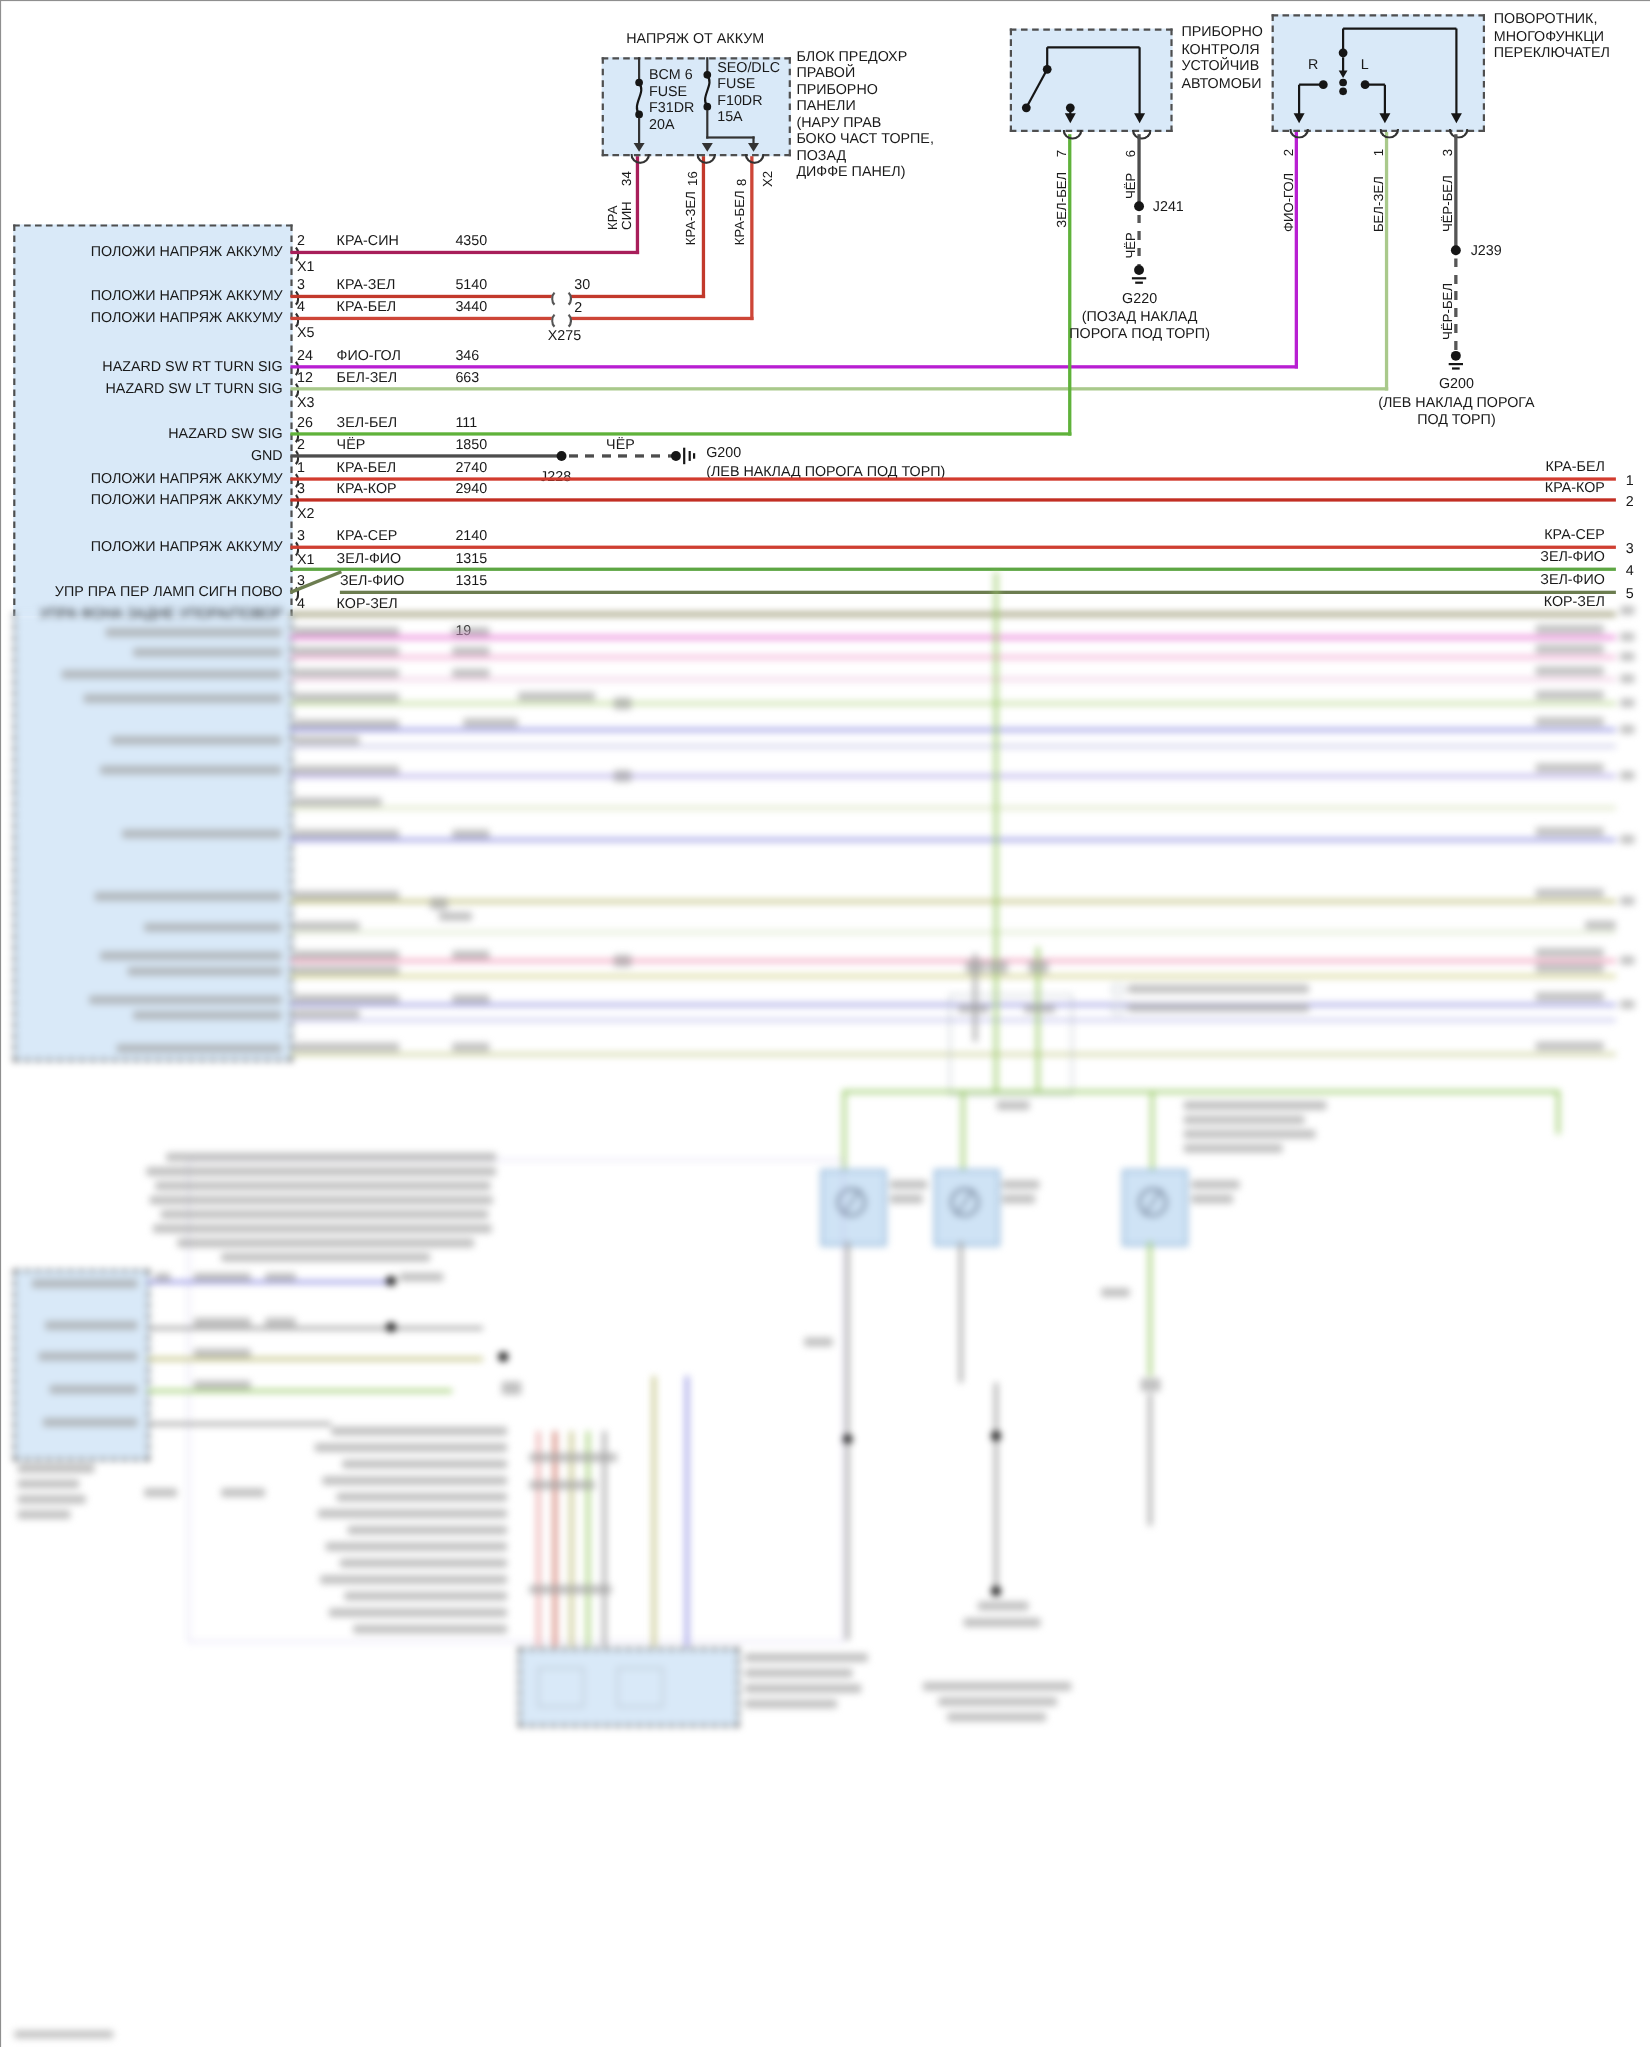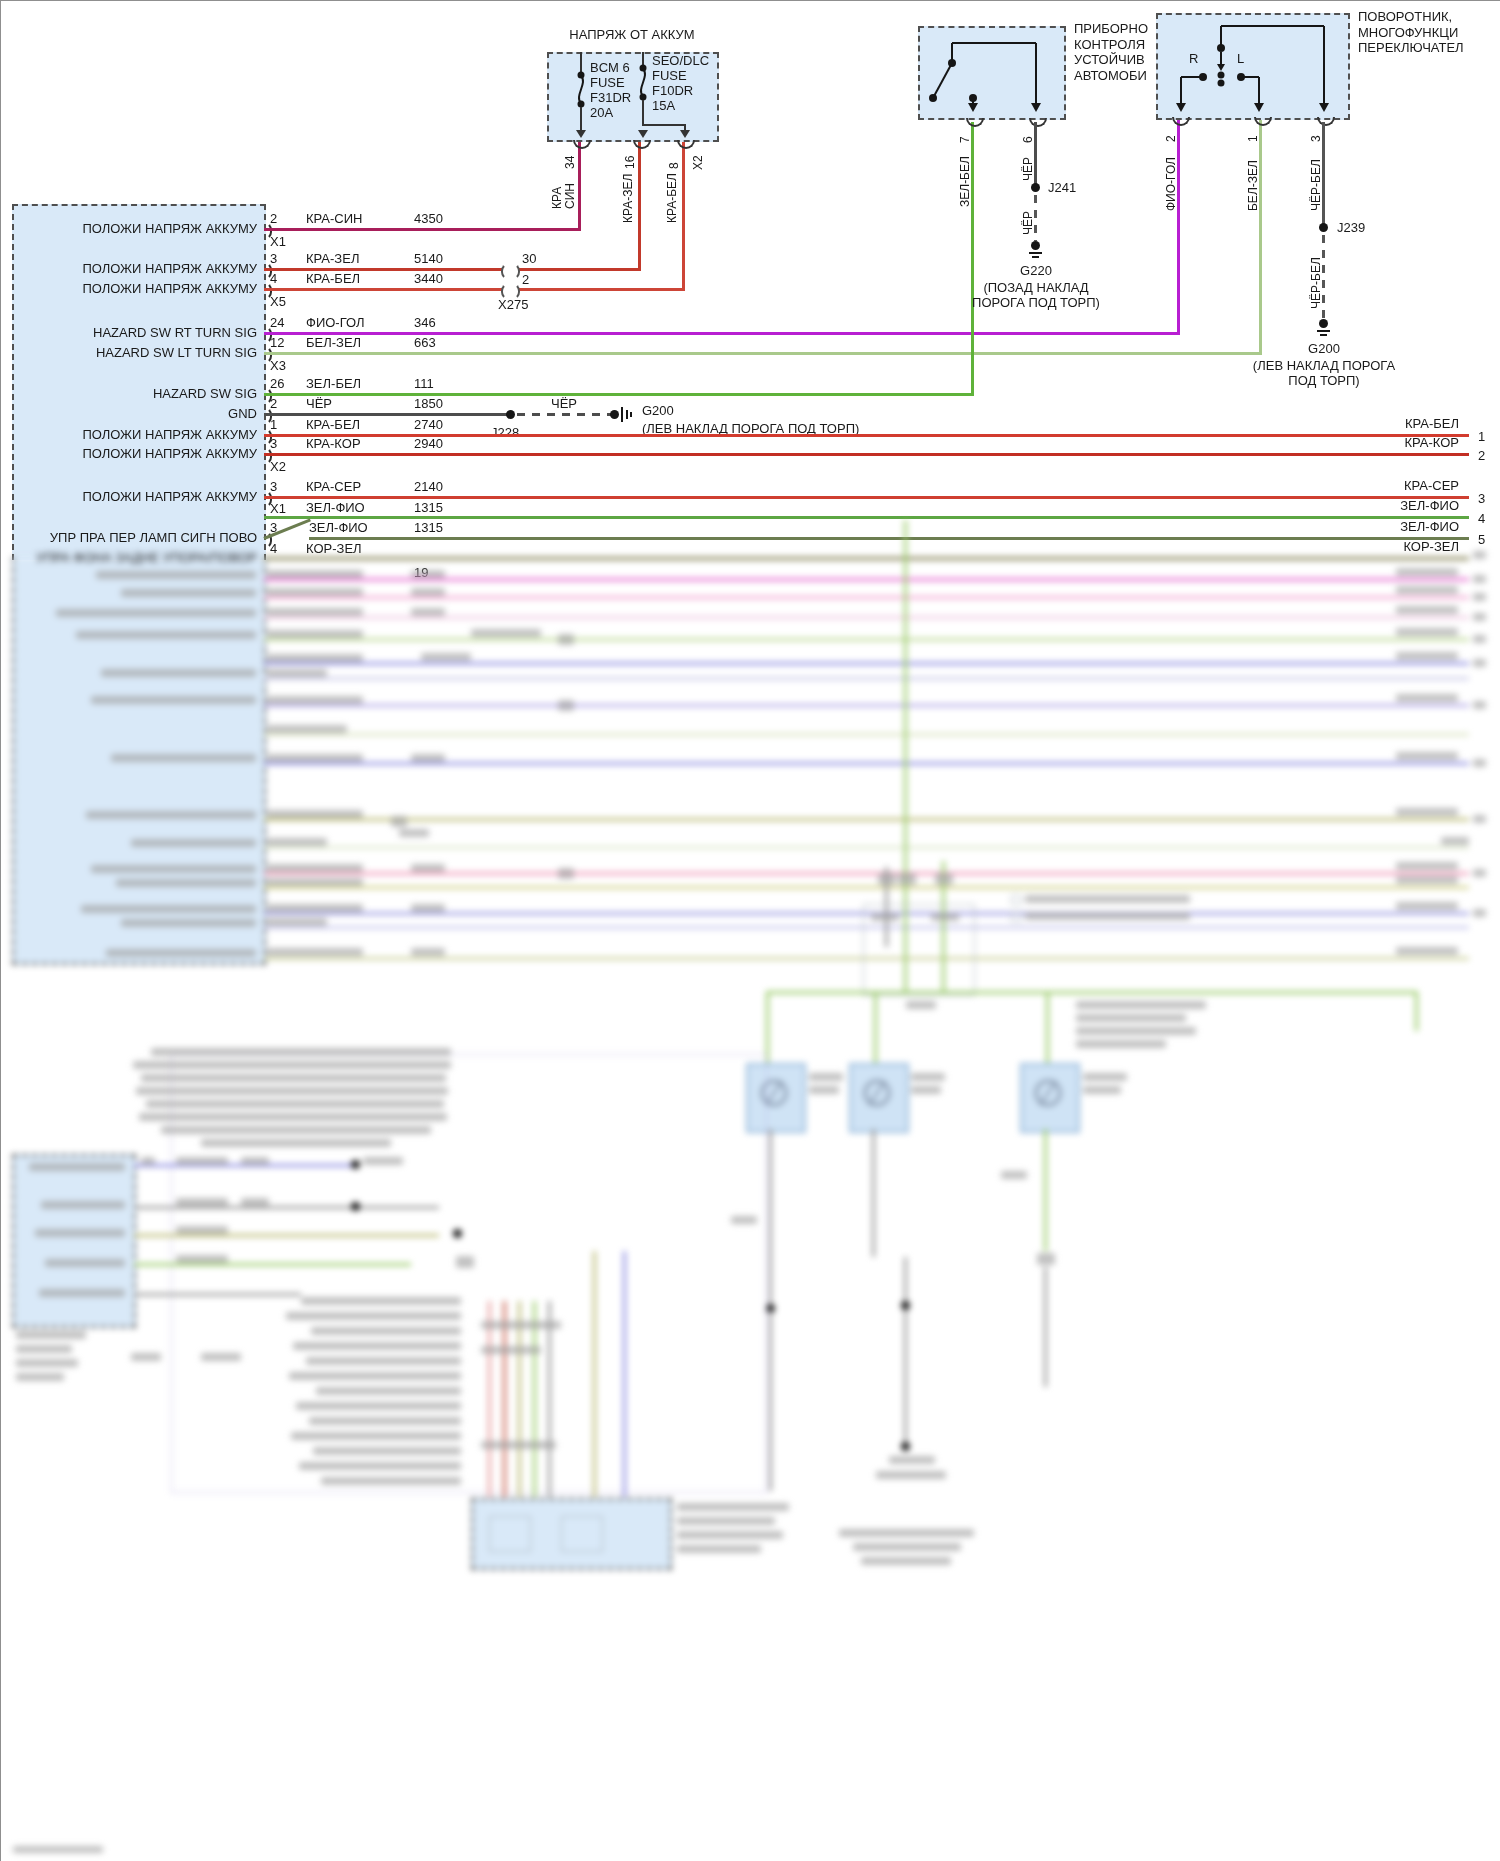--- a/index.html
+++ b/index.html
@@ -218,20 +218,28 @@
 
   <div class="abs vt" style="left:562px;top:144px;height:24px;">34</div>
   <div class="abs vt" style="left:622px;top:144px;height:24px;">16</div>
   <div class="abs vt" style="left:666px;top:144px;height:24px;">8</div>
   <div class="abs vt" style="left:690px;top:141px;height:28px;">X2</div>
   <div class="abs vt" style="left:549px;top:162px;height:46px;">КРА</div>
   <div class="abs vt" style="left:562px;top:162px;height:46px;">СИН</div>
   <div class="abs vt" style="left:620px;top:160px;height:62px;">КРА-ЗЕЛ</div>
   <div class="abs vt" style="left:664px;top:160px;height:62px;">КРА-БЕЛ</div>
 
+  <div class="abs lbl pre" style="left:723px;top:42px;line-height:15px;">БЛОК ПРЕДОХР
+ПРАВОЙ
+ПРИБОРНО
+ПАНЕЛИ
+(НАРУ ПРАВ
+БОКО ЧАСТ ТОРПЕ,
+ПОЗАД
+ДИФФЕ ПАНЕЛ)</div>
 
   <div class="abs panel" style="left:917px;top:25px;width:144px;height:90px;"></div>
   <div class="abs lbl pre" style="left:1073px;top:20px;line-height:15.5px;">ПРИБОРНО
 КОНТРОЛЯ
 УСТОЙЧИВ
 АВТОМОБИ</div>
   <svg class="abs" style="left:917px;top:25px;" width="144" height="90">
     <line x1="34" y1="37" x2="34" y2="17" stroke="#161616" stroke-width="2"></line>
     <line x1="34" y1="17" x2="118" y2="17" stroke="#161616" stroke-width="2"></line>
     <line x1="118" y1="17" x2="118" y2="78" stroke="#161616" stroke-width="2"></line>

